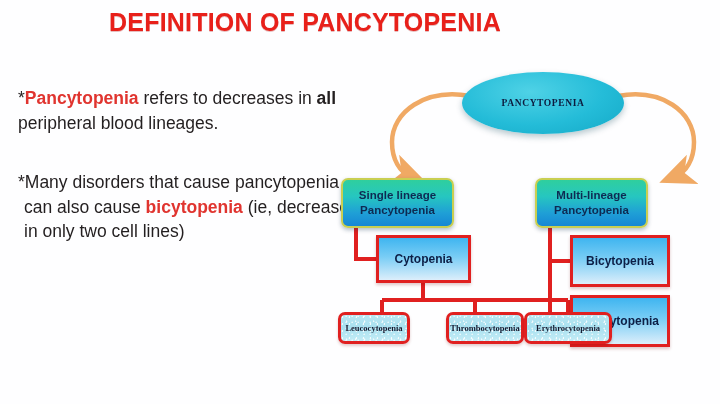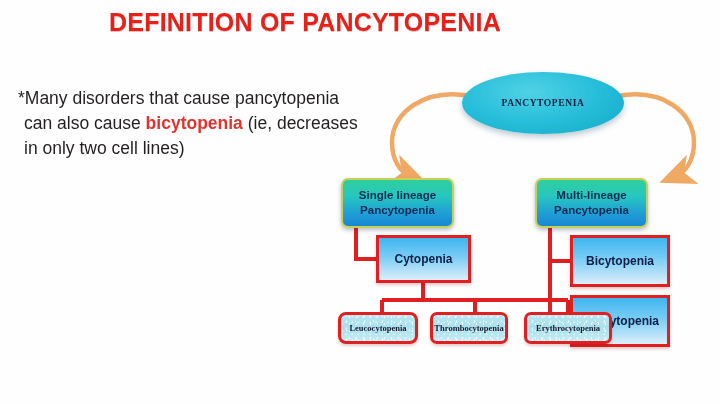--- a/index.html
+++ b/index.html
@@ -142,31 +142,34 @@
       radial-gradient(circle at 62% 70%, rgba(255,255,255,0.8) 0.6px, transparent 1.1px),
       radial-gradient(circle at 85% 20%, rgba(255,255,255,0.7) 0.5px, transparent 1px),
       linear-gradient(180deg, #b8e6f2 0%, #a9e1f0 50%, #c4ecf6 100%);
     background-size: 7px 7px, 9px 9px, 6px 6px, 100% 100%;
     box-shadow: 0 2px 3px rgba(120,0,0,0.2);
     font-family: "Liberation Serif", serif;
     font-weight: bold;
     font-size: 8.5px;
     color: #151b30;
   }
-  .small-leuco  { left: 8px;   width: 80px; border-radius: 8px; }
-  .small-thromb { left: 100px; width: 78px; }
+  .small-leuco  { left: 8px;   width: 72px; }
+  .small-thromb { left: 116px; width: 78px; }
   .small-eryth  { left: 194px; width: 88px; }
 </style>
 </head>
 <body>
 
 <div class="slide-title">DEFINITION OF PANCYTOPENIA</div>
 
 <div class="text-col">
 
+  <div class="para p1">
+    <span>*</span><span class="hl-red">Pancytopenia</span><span> refers to decreases in </span><span class="bold">all</span><span> peripheral blood  lineages.</span>
+  </div>
 
   <div class="para p2">
     <span> *</span><span>Many disorders that cause pancytopenia can also cause </span><span class="hl-red">bicytopenia</span><span> (ie, decreases in only two cell lines)</span>
   </div>
 
 </div>
 
 <div class="diagram">
 
   <svg class="connectors" viewBox="0 0 390 310">

